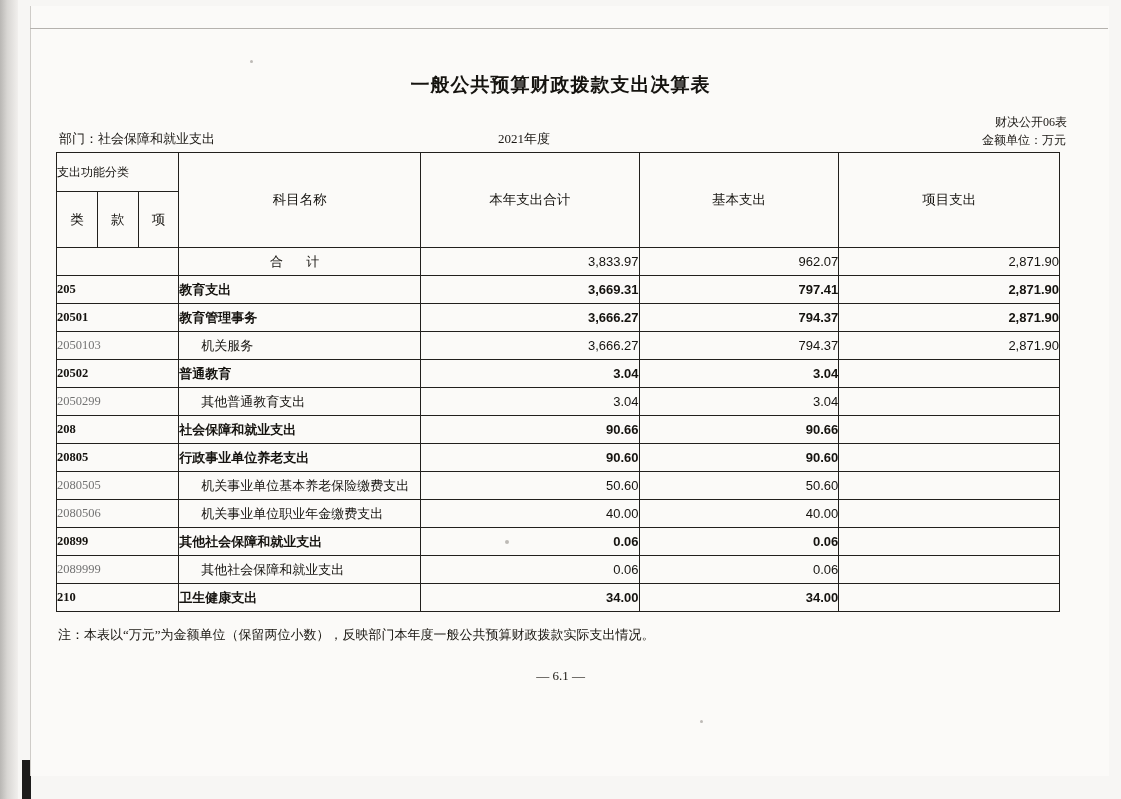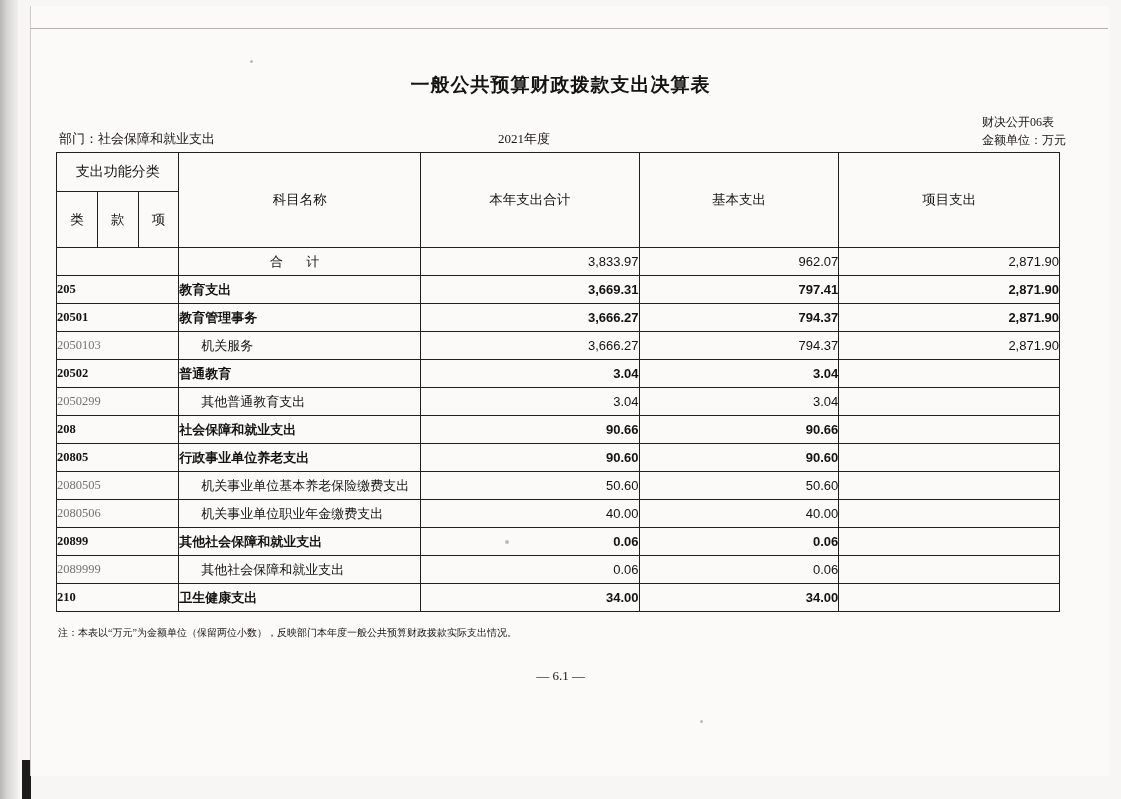--- a/index.html
+++ b/index.html
@@ -60,21 +60,21 @@
     color: #1a1713;
   }
   .year {
     position: absolute;
     left: 498px; top: 130px;
     font-size: 13px;
     color: #1a1713;
   }
   .form-no {
     position: absolute;
-    right: 67px; top: 114px;
+    right: 54px; top: 114px;
     font-size: 12px;
     color: #1a1713;
     text-align: right;
   }
   .unit {
     position: absolute;
     right: 55px; top: 132px;
     font-size: 12px;
     color: #1a1713;
     text-align: right;
@@ -89,22 +89,22 @@
     background: transparent;
   }
   table.budget td, table.budget th {
     border: 1px solid #22201d;
     padding: 0;
     font-weight: normal;
     color: #15130f;
   }
   .hdr-group {
     height: 38px;
-    text-align: center;
-    font-size: 14px;
+    text-align: left;
+    font-size: 12px;
   }
   .hdr-sub {
     height: 55px;
     text-align: center;
     font-size: 13.5px;
   }
   .hdr-big {
     text-align: center;
     font-size: 13.5px;
   }
@@ -138,21 +138,21 @@
   .c-sec   { width: 38px; }
   .c-item  { width: 38px; }
   .c-name  { width: 222px; }
   .c-total { width: 208px; }
   .c-basic { width: 190px; }
   .c-proj  { width: 210px; }
 
   .note {
     position: absolute;
     left: 58px; top: 626px;
-    font-size: 10px;
+    font-size: 13px;
     color: #18150f;
     text-align: right;
   }
   .pagenum {
     position: absolute;
     left: 0; top: 668px;
     width: 1121px;
     text-align: center;
     font-size: 13px;
     color: #18150f;

